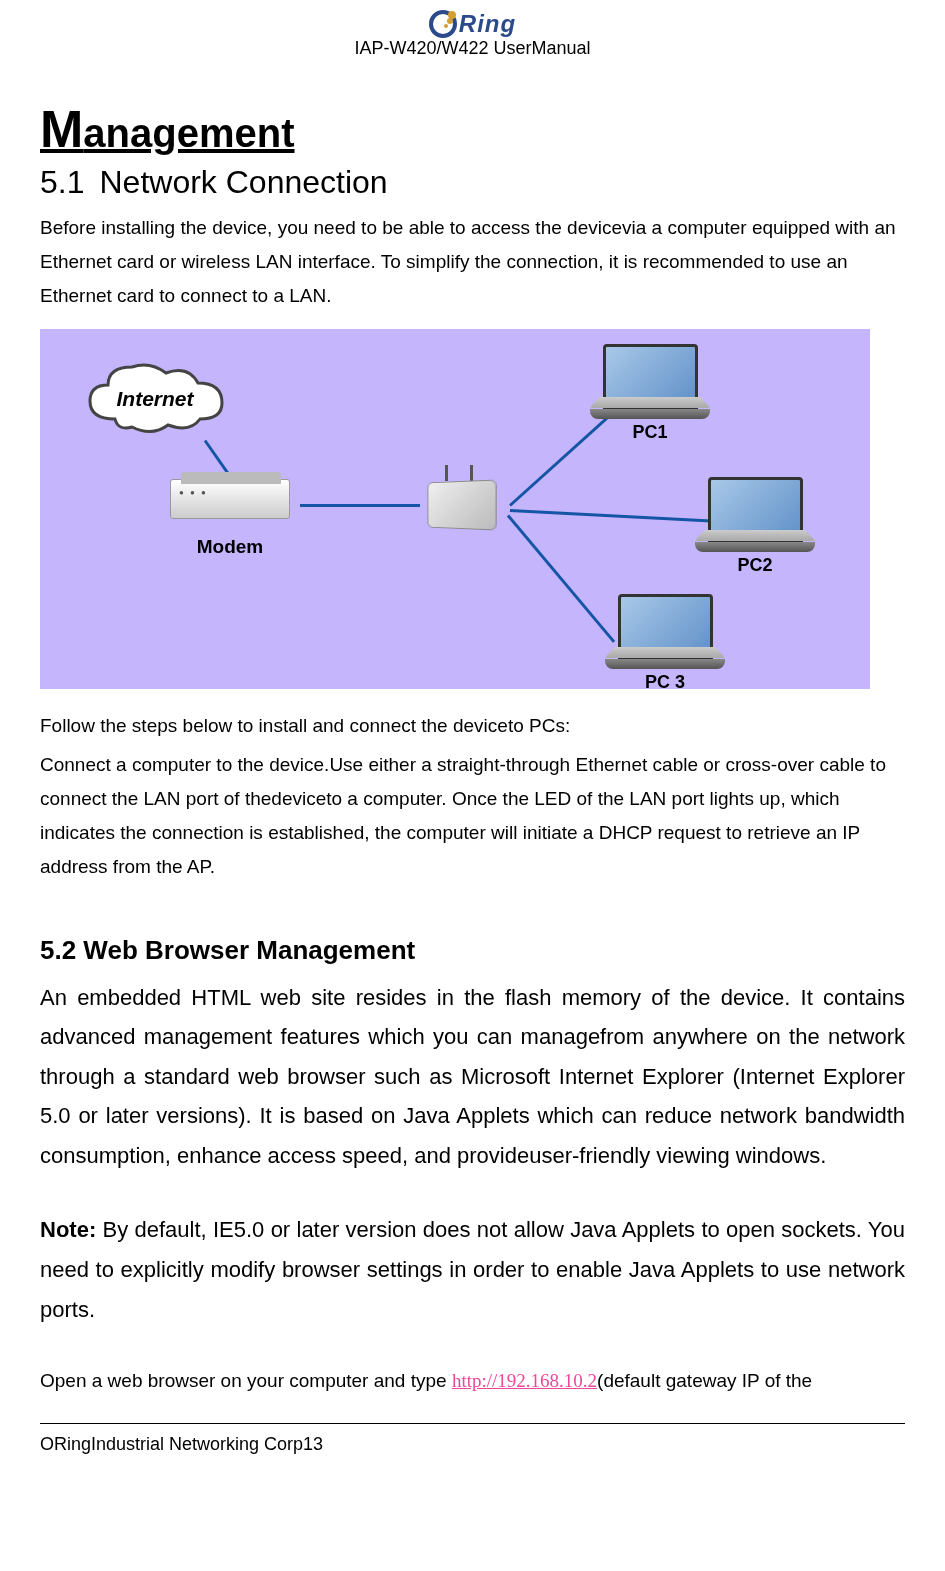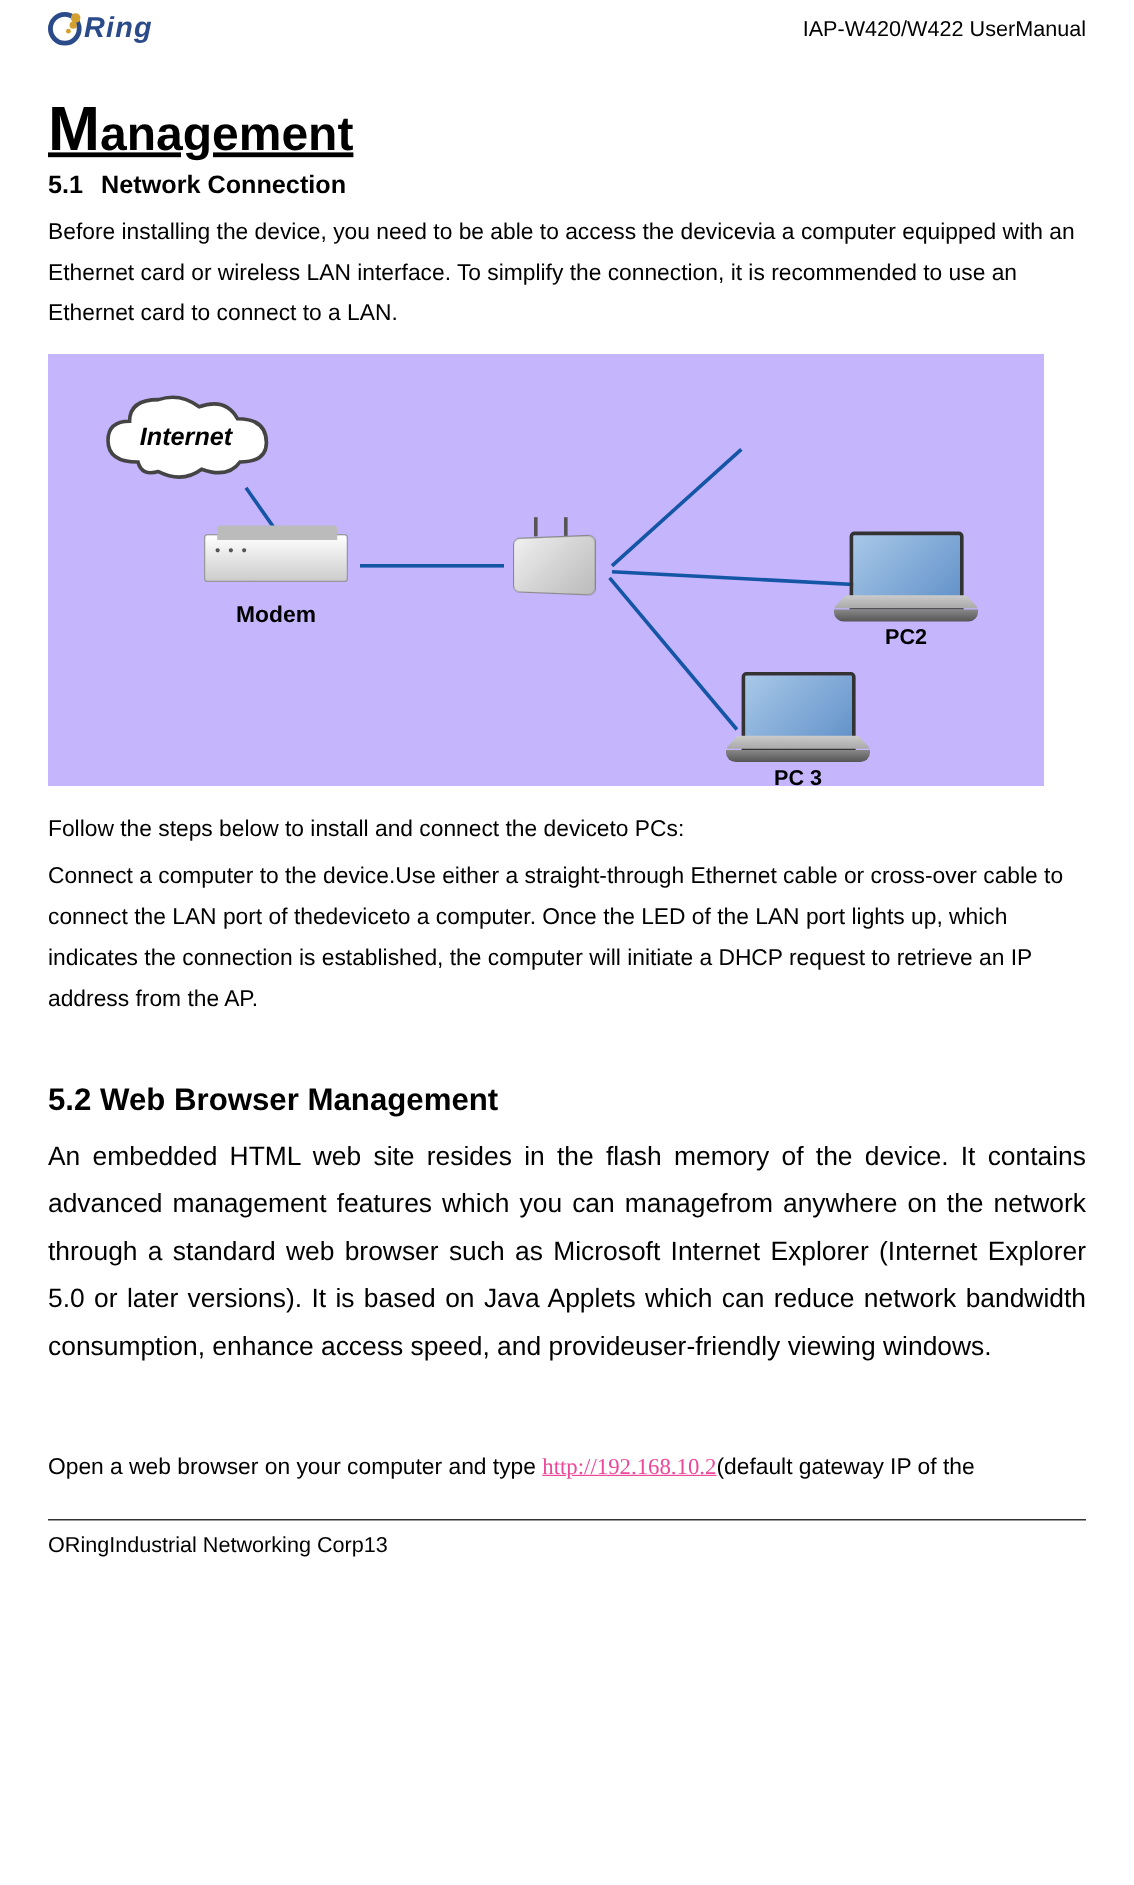--- a/index.html
+++ b/index.html
@@ -9,20 +9,21 @@
       width: 945px;
       margin: 0 auto;
       padding: 10px 40px 20px 40px;
       color: #000;
     }
     .header-row {
       display: flex;
       justify-content: space-between;
       align-items: center;
       margin-bottom: 10px;
+      flex-direction: column;
     }
     .logo {
       display: flex;
       align-items: center;
     }
     .logo-o {
       width: 28px;
       height: 28px;
       border: 4px solid #2a4a8a;
       border-radius: 50%;
@@ -54,22 +55,22 @@
     .content { padding: 30px 0 0 0; }
     .main-heading {
       font-family: Arial, sans-serif;
       font-size: 40px;
       font-weight: bold;
       text-decoration: underline;
       margin-bottom: 5px;
     }
     .main-heading .big-m { font-size: 52px; }
     .section-heading {
-      font-size: 21px;
-      font-weight: bold;
+      font-size: 32px;
+      font-weight: normal;
       margin-bottom: 10px;
     }
     .section-heading .num { margin-right: 15px; }
     .body-text {
       font-size: 19px;
       line-height: 1.8;
       margin-bottom: 5px;
     }
     .body-text-justify {
       font-size: 22px;
@@ -278,20 +279,25 @@
     </div>
     <div class="line l2"></div>
     <div class="ap-device">
       <div class="ap-antenna a1"></div>
       <div class="ap-antenna a2"></div>
       <div class="ap-body"></div>
     </div>
     <div class="line l3"></div>
     <div class="line l4"></div>
     <div class="line l5"></div>
+    <div class="laptop pc1">
+      <div class="laptop-screen"></div>
+      <div class="laptop-base"></div>
+      <div class="laptop-label">PC1</div>
+    </div>
     <div class="laptop pc2">
       <div class="laptop-screen"></div>
       <div class="laptop-base"></div>
       <div class="laptop-label">PC2</div>
     </div>
     <div class="laptop pc3">
       <div class="laptop-screen"></div>
       <div class="laptop-base"></div>
       <div class="laptop-label">PC 3</div>
     </div>
@@ -299,20 +305,23 @@
 
   <p class="body-text">Follow the steps below to install and connect the deviceto PCs:</p>
   <p class="body-text">Connect a computer to the device.Use either a straight-through Ethernet cable or cross-over cable to connect the LAN port of thedeviceto a computer. Once the LED of the LAN port lights up, which indicates the connection is established, the computer will initiate a DHCP request to retrieve an IP address from the AP.</p>
 
   <div class="subsection-heading">5.2 Web Browser Management</div>
 
   <p class="body-text-justify">An embedded HTML web site resides in the flash memory of the device. It contains advanced management features which you can managefrom anywhere on the network through a standard web browser such as Microsoft Internet Explorer (Internet Explorer 5.0 or later versions). It is based on Java Applets which can reduce network bandwidth consumption, enhance access speed, and provideuser-friendly viewing windows.</p>
 
   <div class="spacer"></div>
 
+  <p class="body-text-justify">
+    <span class="note-bold">Note:</span><span> By default, IE5.0 or later version does not allow Java Applets to open sockets. You need to explicitly modify browser settings in order to enable Java Applets to use network ports.</span>
+  </p>
 
   <div class="spacer"></div>
 
   <p class="body-text">
     <span>Open a web browser on your computer and type </span><a class="link">http://192.168.10.2</a><span>(default gateway IP of the</span>
   </p>
 
 </div>
 
 <div class="footer-line">

